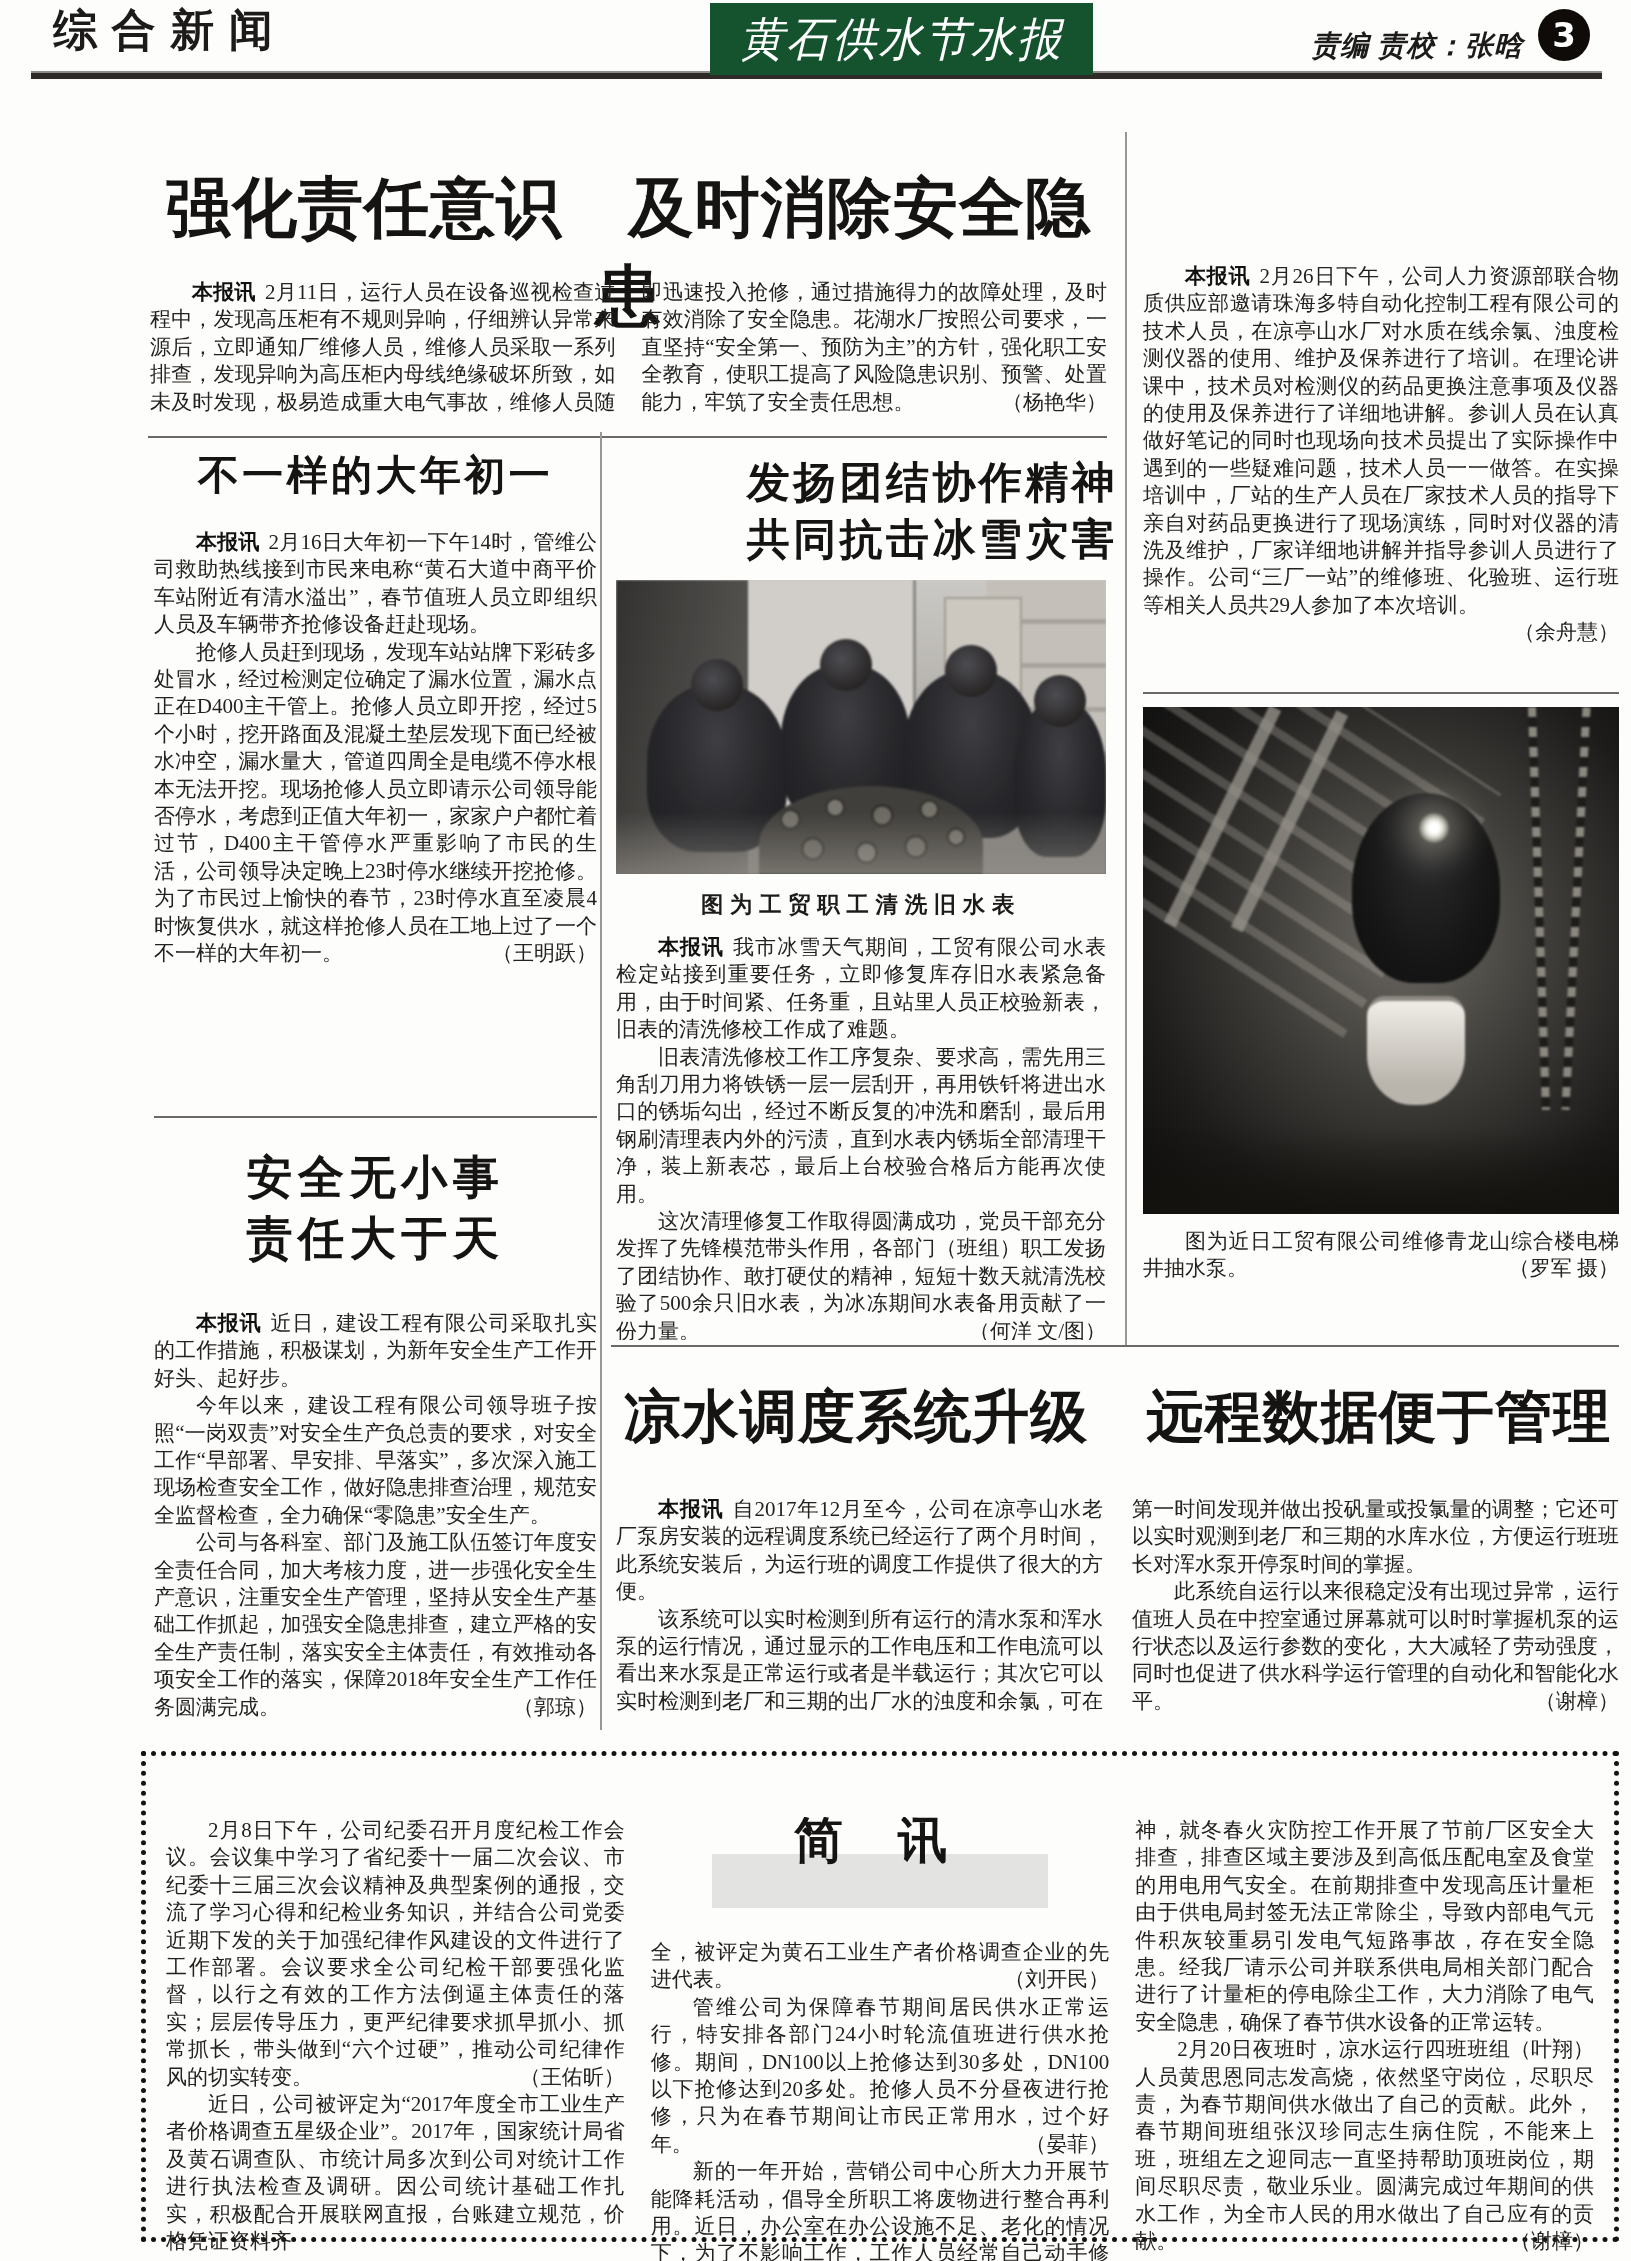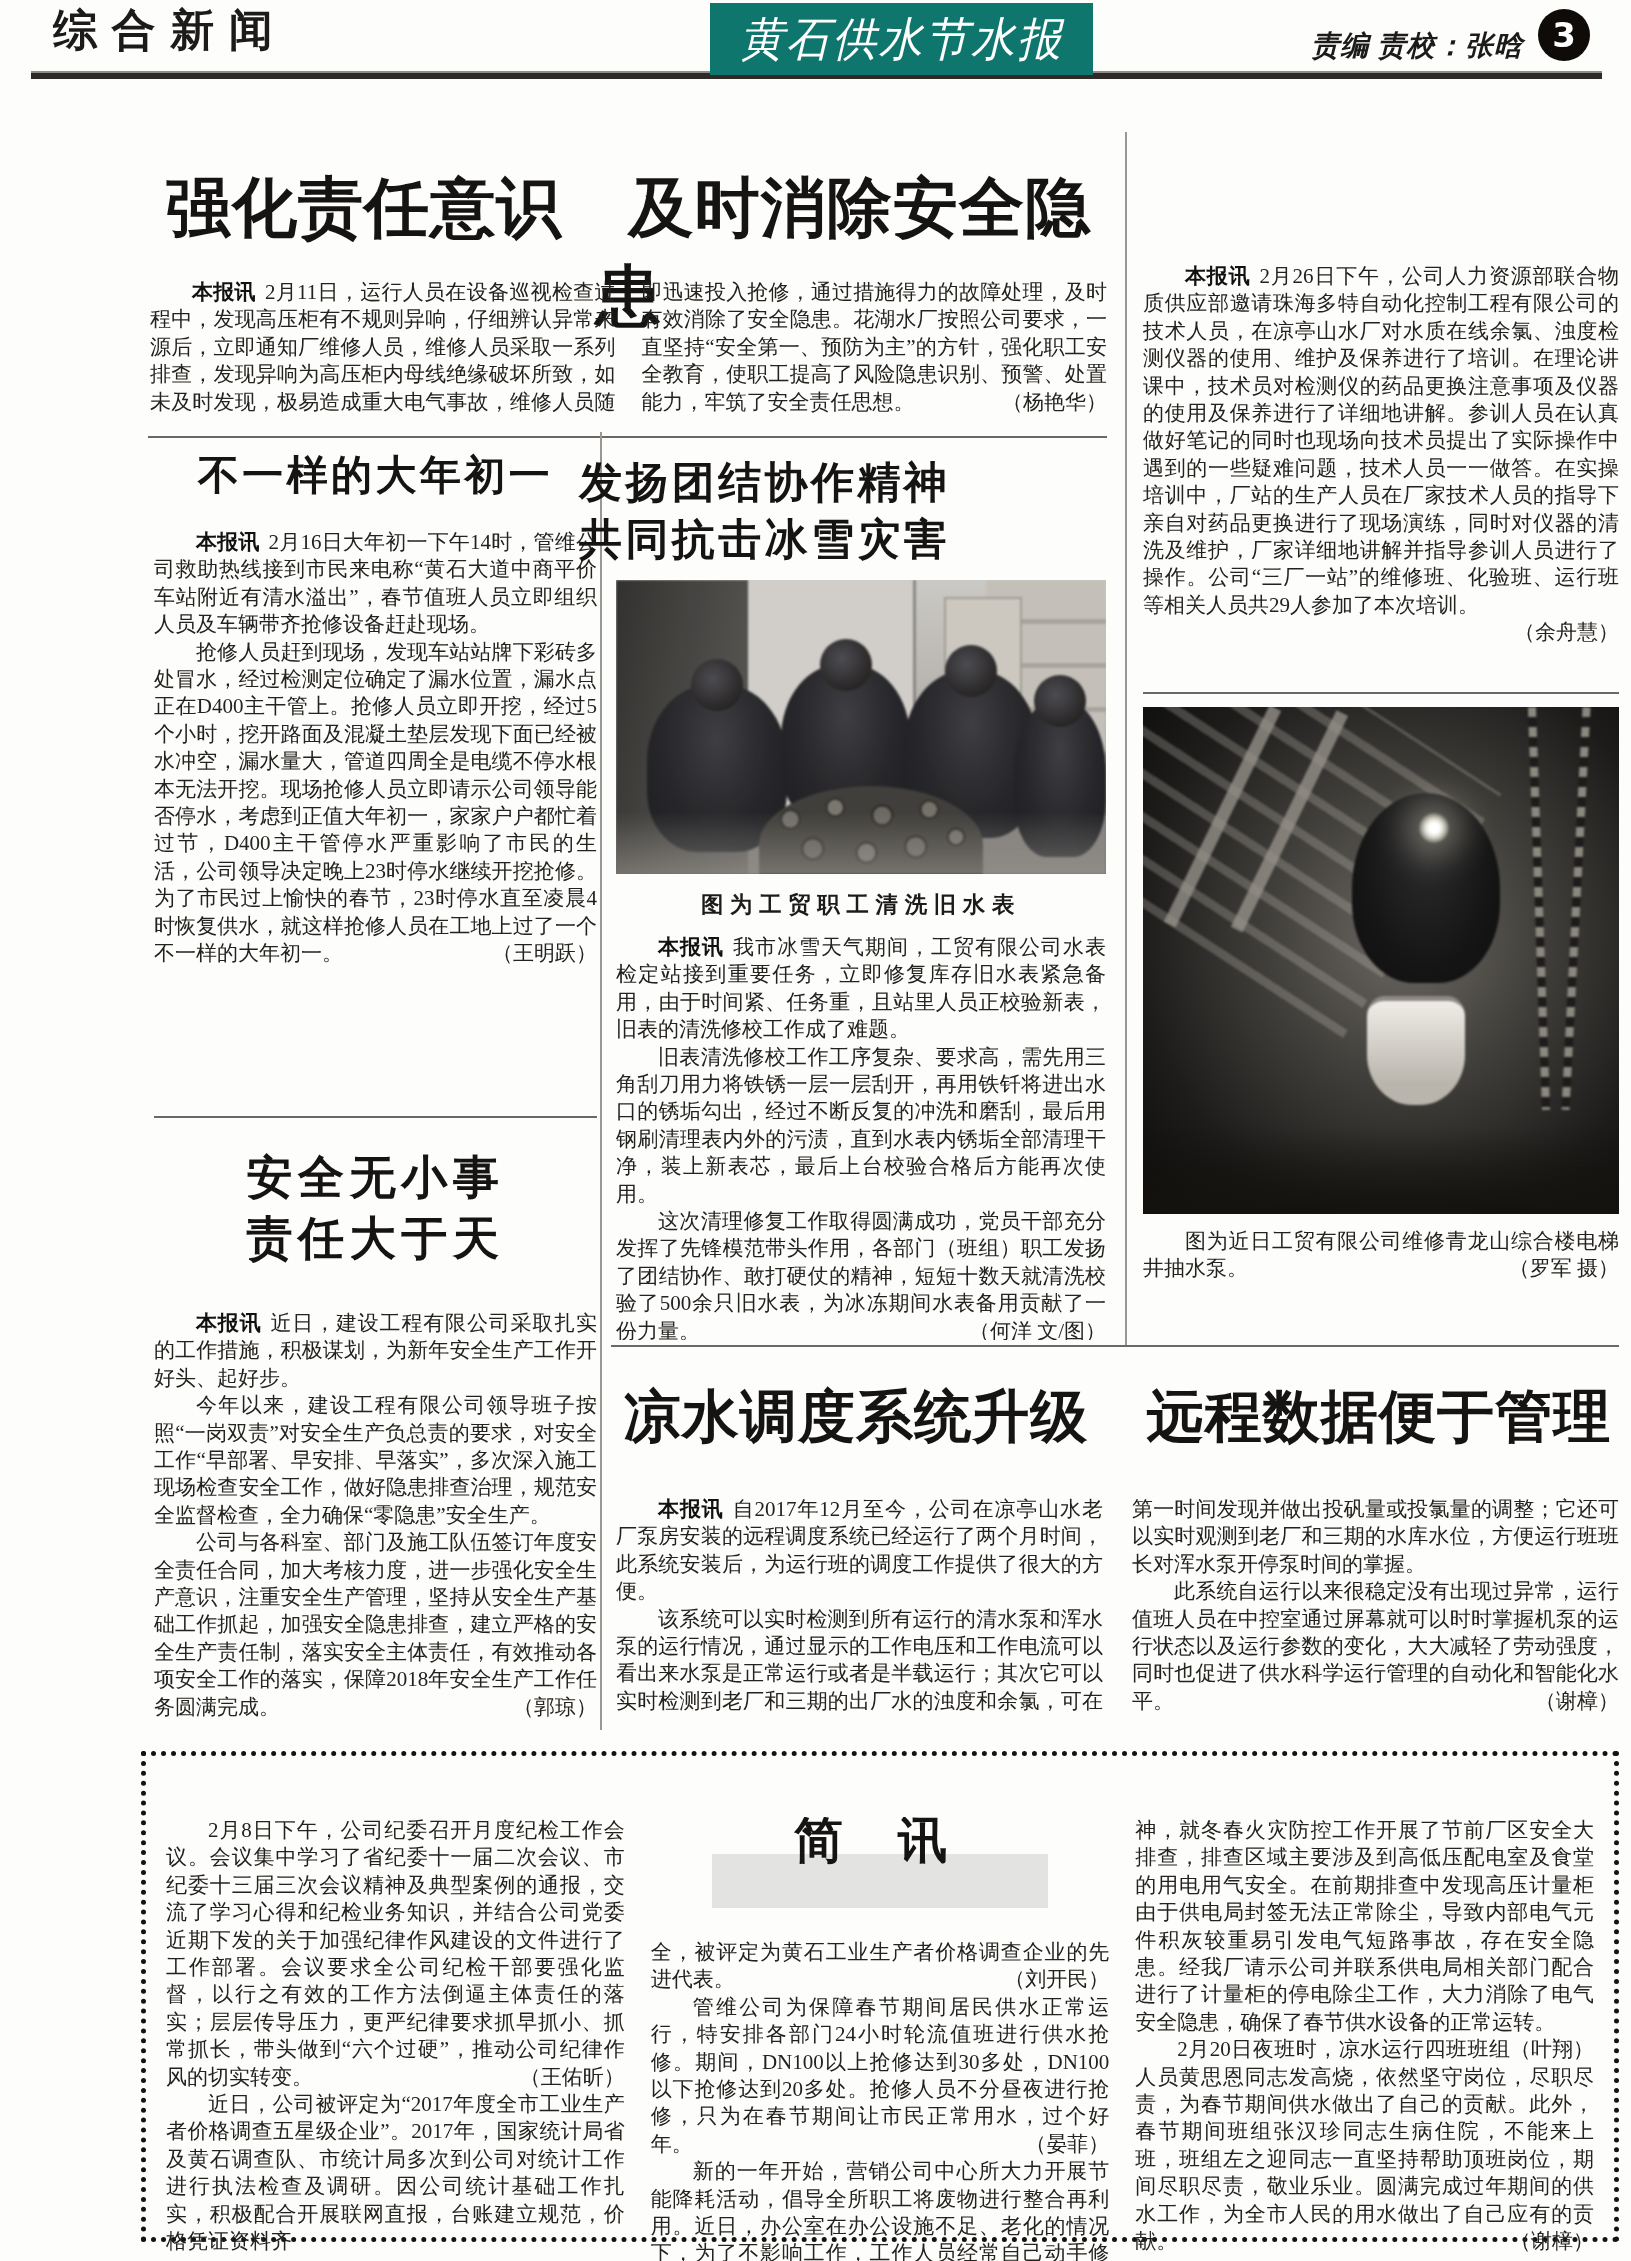--- a/index.html
+++ b/index.html
@@ -8,21 +8,21 @@
     position:relative; width:1632px; height:2261px;
     background:#fdfdfb; color:#1c1b1a; overflow:hidden;
     font-family:"Liberation Serif","DejaVu Serif",serif;
   }
   .hd { font-family:"DejaVu Sans","Liberation Sans",sans-serif; font-weight:900; color:#151413; }
 
   
   #section-title { position:absolute; left:53px; top:1px; font-size:44px; letter-spacing:14.6px;
     font-weight:900; font-family:"Liberation Serif",serif; }
   #masthead-box { position:absolute; left:710px; top:3.4px; width:383px; height:72px;
-    background:#0f766e; display:flex; align-items:center; justify-content:center; z-index:3; }
+    background:#14532d; display:flex; align-items:center; justify-content:center; z-index:3; }
   #masthead-title { color:#fefefe; font-size:44px; font-style:italic; letter-spacing:2.2px;
     font-family:"Liberation Serif",serif; transform:scaleY(1.05); white-space:nowrap; }
   #editors { position:absolute; left:1277px; top:27px; width:246px; text-align:right;
     font-size:28px; font-style:italic; font-weight:bold; letter-spacing:1.1px; }
   #page-circle { position:absolute; left:1538px; top:9px; width:52px; height:52px;
     background:#0e0b09; border-radius:50%; display:flex; align-items:center; justify-content:center; }
   #page-circle span { color:#fff; font-size:34px; font-weight:bold; font-family:"DejaVu Sans",sans-serif; }
   #header-rule { position:absolute; left:31px; top:71px; width:1571px; height:8.4px;
     background:linear-gradient(180deg,#8f8c89 0 2.2px,#2d2a27 2.2px 100%); }
 
@@ -46,21 +46,21 @@
   #ny-title { position:absolute; left:154px; top:448px; width:443px; text-align:center;
     font-size:41px; letter-spacing:3.4px; }
   #ny-body { position:absolute; left:154px; top:529px; width:443px; height:566px; overflow:hidden; }
   #rule-safety { left:154px; top:1116px; width:443px; }
   #safety-title { position:absolute; left:154px; top:1147px; width:443px; text-align:center;
     font-size:46px; line-height:1.32; letter-spacing:5.6px; }
   #safety-body { position:absolute; left:154px; top:1310px; width:443px; height:408px; overflow:hidden; }
   #vdiv-left { left:600px; top:432px; height:1298px; }
 
   
-  #tw-title { position:absolute; left:579px; top:454px; width:490px; text-align:left;
+  #tw-title { position:absolute; left:628px; top:454px; width:490px; text-align:right;
     font-size:43px; line-height:1.32; letter-spacing:3.4px; }
   #photo-meters { position:absolute; left:616px; top:580px; width:490px; height:294px;
     overflow:hidden; background:linear-gradient(180deg,#cbc9c5 0%,#b3b0ab 45%,#8e8b86 75%,#6f6c68 100%); }
   .ph-inner { position:absolute; inset:0; filter:blur(1.1px) contrast(.96); }
   .p1-wall { position:absolute; left:0; top:0; width:132px; height:100%;
     background:linear-gradient(100deg,#2f2e2c,#4b4946 60%,#5b5955); }
   .p1-door { position:absolute; left:132px; top:0; width:168px; height:235px;
     background:#d4d1cc; border-right:3.9px solid #8b8984; }
   .p1-boxes { position:absolute; right:0; top:0; width:120px; height:171px;
     background:repeating-linear-gradient(180deg,#c7c3bb 0 39px,#aaa69e 39px 44px); }

